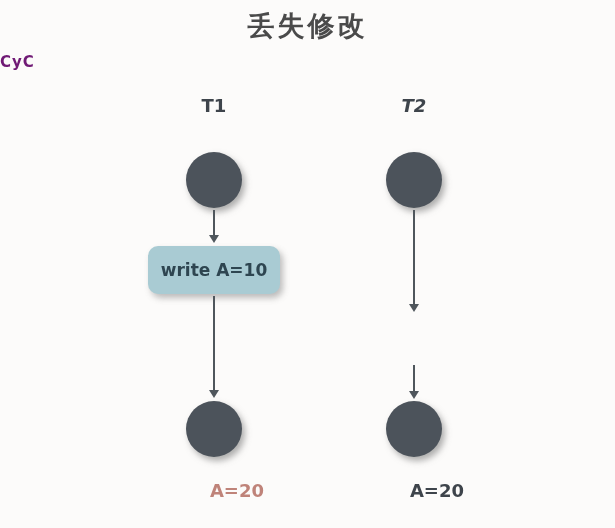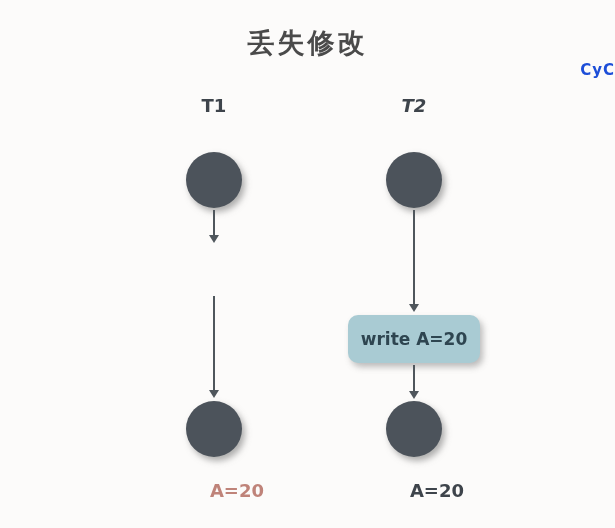--- a/index.html
+++ b/index.html
@@ -8,31 +8,31 @@
 
   .canvas {
     position:relative;
     width:615px; height:528px;
     background:#fcfbfa;
     overflow:hidden;
     margin:0;
   }
 
   .title {
-    position:absolute; top:25px; left:0; width:100%;
+    position:absolute; top:8px; left:0; width:100%;
     text-align:center;
     font-size:27px; font-weight:bold;
     color:#4a4a4a; letter-spacing:3px;
   }
 
   .subtitle {
-    position:absolute; top:61px; left:0; width:100%;
-    text-align:right;
+    position:absolute; top:53px; left:0; width:100%;
+    text-align:left;
     font-size:15px; font-weight:bold;
-    color:#1d4ed8; letter-spacing:1px;
+    color:#701a75; letter-spacing:1px;
   }
 
   .lane-label {
     position:absolute; top:95px; width:60px;
     text-align:center;
     font-size:18px; font-weight:bold; color:#3e444b;
   }
   .lane-label.t1 { left:184px;text-align:center; }
   .lane-label.t2 { left:384px;font-style:italic; }
 
@@ -91,24 +91,24 @@
 <div class="canvas">
 
   <div class="title">丢失修改</div>
   <div class="subtitle">CyC</div>
 
   <div class="lane-label t1">T1</div>
   <div class="lane-label t2">T2</div>
 
   <div class="node t1-start"></div>
   <div class="arrow t1-a1"></div>
+  <div class="action-box t1">write A=10</div>
   <div class="arrow t1-a2"></div>
   <div class="node t1-end"></div>
   <div class="result r1">A=20</div>
 
   <div class="node t2-start"></div>
   <div class="arrow t2-a1"></div>
-  <div class="action-box t2">write A=20</div>
   <div class="arrow t2-a2"></div>
   <div class="node t2-end"></div>
   <div class="result r2">A=20</div>
 
 </div>
 
 </body></html>

